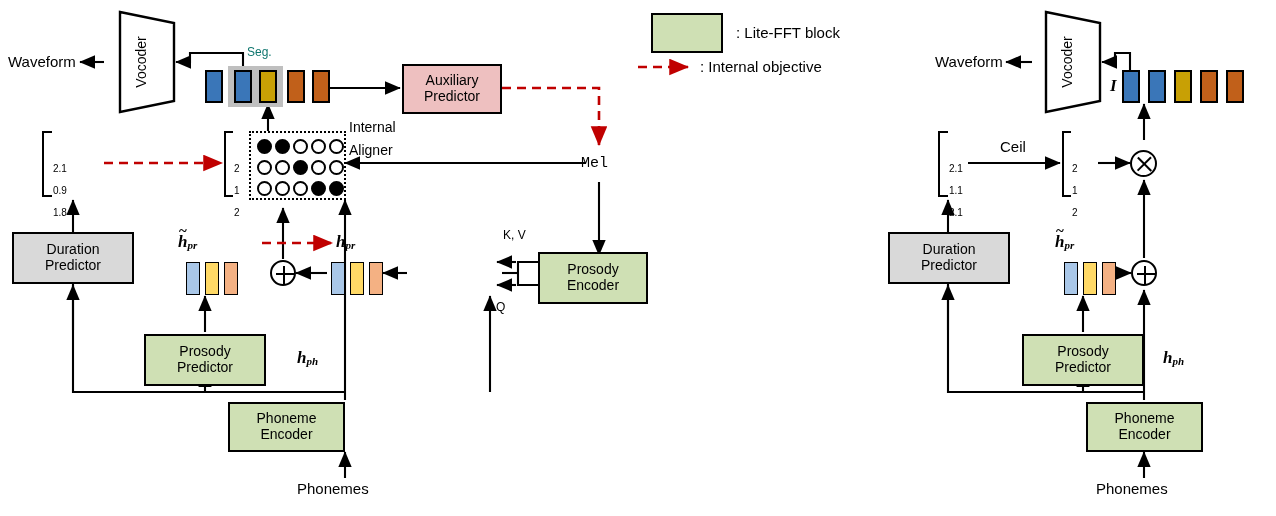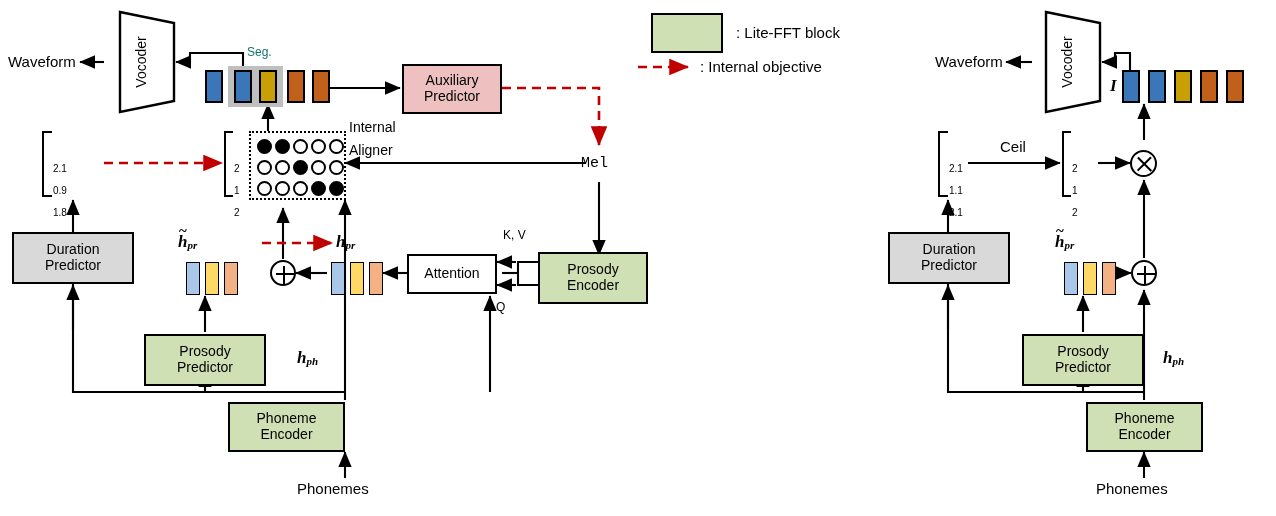--- a/index.html
+++ b/index.html
@@ -232,23 +232,20 @@
   </div>
   <div class="pbar" style="left:331px;top:262px;width:14px;height:33px;background:#a9c7e8;"></div>
   <div class="pbar" style="left:350px;top:262px;width:14px;height:33px;background:#ffd966;"></div>
   <div class="pbar" style="left:369px;top:262px;width:14px;height:33px;background:#f4b183;"></div>
 
   <div class="op" style="left:270px;top:260px;width:26px;height:26px;">
     <i style="left:4px;top:10.8px;width:18px;height:2.4px;"></i>
     <i style="left:10.8px;top:4px;width:2.4px;height:18px;"></i>
   </div>
 
-  <div class="box white" style="left:407px;top:254px;width:90px;height:40px;">
-    <span>Attention</span>
-  </div>
   <div class="txt sm italic" style="left:503px;top:228px;">K, V</div>
   <div class="txt sm italic" style="left:496px;top:300px;">Q</div>
 
   <div class="box green" style="left:538px;top:252px;width:110px;height:52px;">
     <span>Prosody</span>
     <span>Encoder</span>
   </div>
 
   <div class="box green" style="left:144px;top:334px;width:122px;height:52px;">
     <span>Prosody</span>

